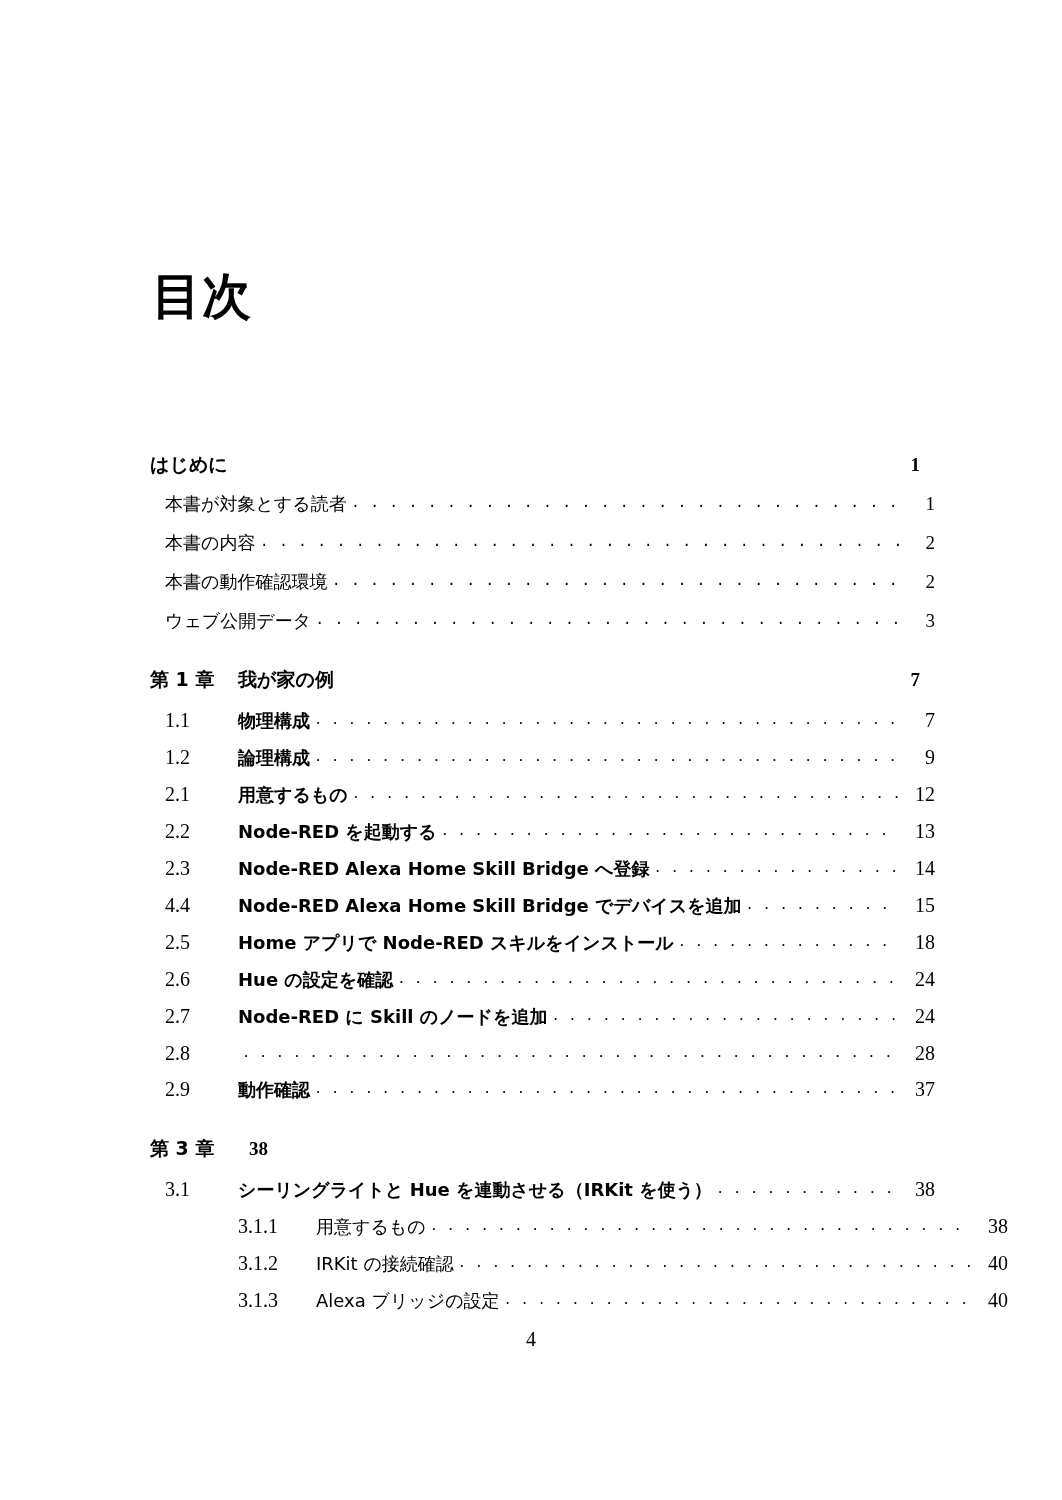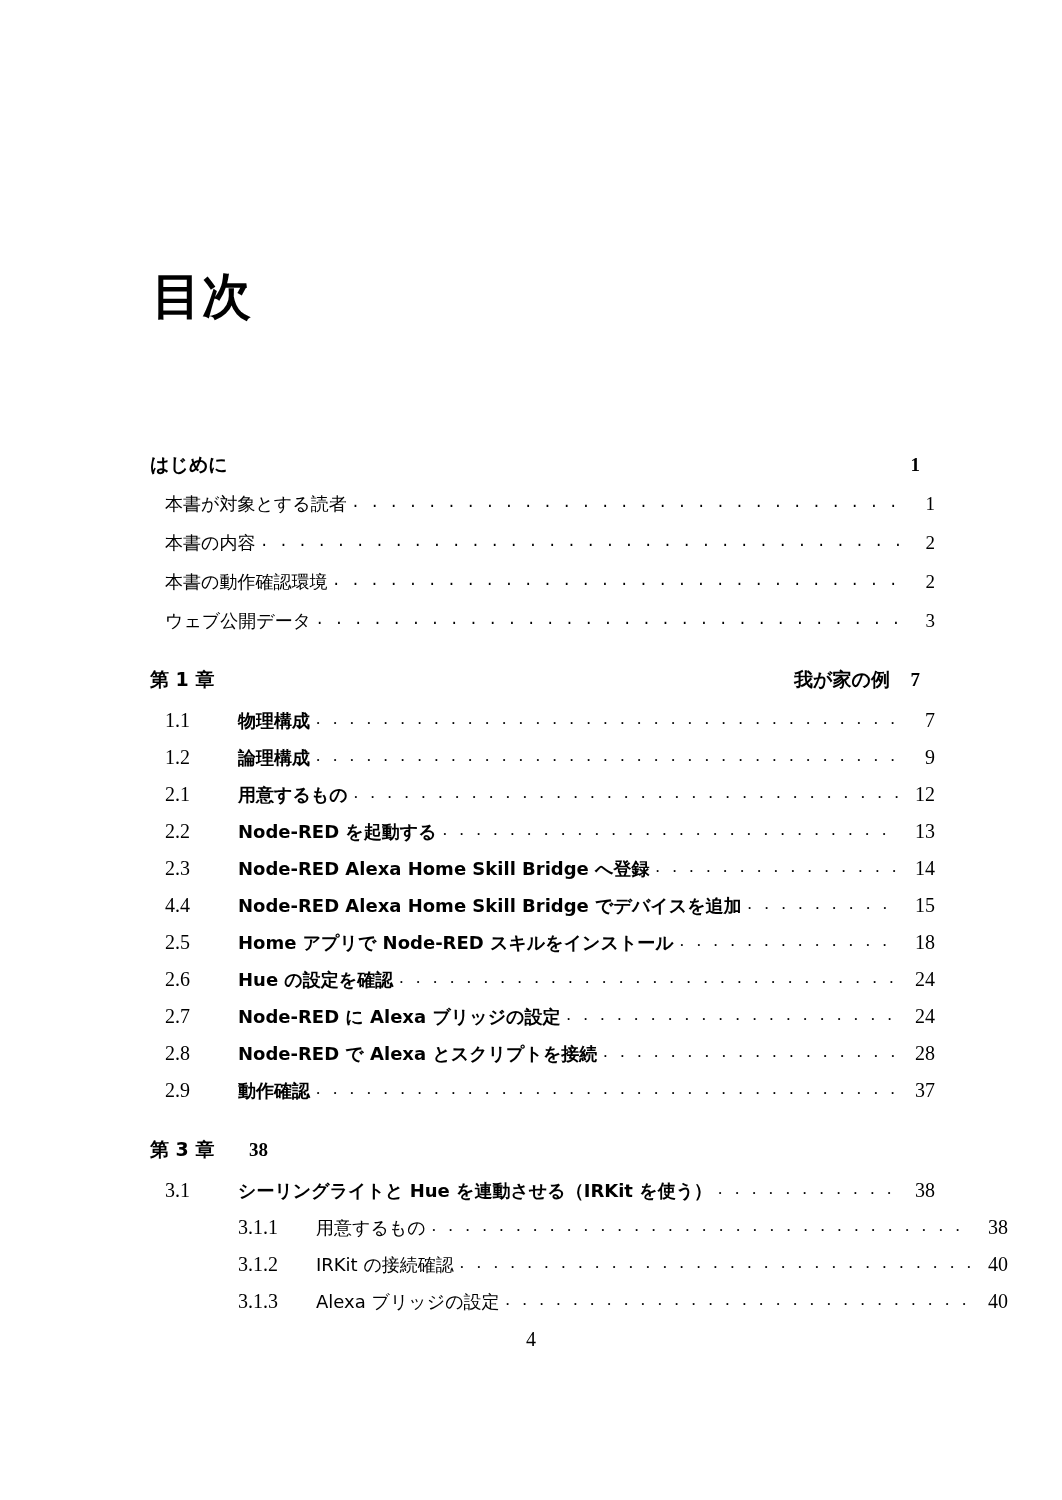--- a/index.html
+++ b/index.html
@@ -42,21 +42,20 @@
     align-items: baseline;
     width: 100%;
     white-space: nowrap;
   }
   .num {
     flex: 0 0 auto;
     text-align: left;
   }
   .label {
     flex: 0 0 auto;
-    text-align: right;
   }
   .dots {
     flex: 1 1 auto;
     overflow: hidden;
     margin: 0 6px;
     position: relative;
     top: -3px;
     border-bottom: 0;
     font-size: 17px;
     letter-spacing: 4.2px;
@@ -229,28 +228,27 @@
 
     <div class="entry sec">
       <span class="num">2.6</span>
       <span class="label">Hue の設定を確認</span>
       <span class="dots"></span>
       <span class="page-no">24</span>
     </div>
 
     <div class="entry sec">
       <span class="num">2.7</span>
-      <span class="label">Node-RED に Alexa ブリッジの設定</span>
+      <span class="label">Node-RED に Skill のノードを追加</span>
       <span class="dots"></span>
       <span class="page-no">24</span>
     </div>
 
     <div class="entry sec">
       <span class="num">2.8</span>
-      <span class="label">Node-RED で Alexa とスクリプトを接続</span>
       <span class="dots"></span>
       <span class="page-no">28</span>
     </div>
 
     <div class="entry sec">
       <span class="num">2.9</span>
       <span class="label">動作確認</span>
       <span class="dots"></span>
       <span class="page-no">37</span>
     </div>

